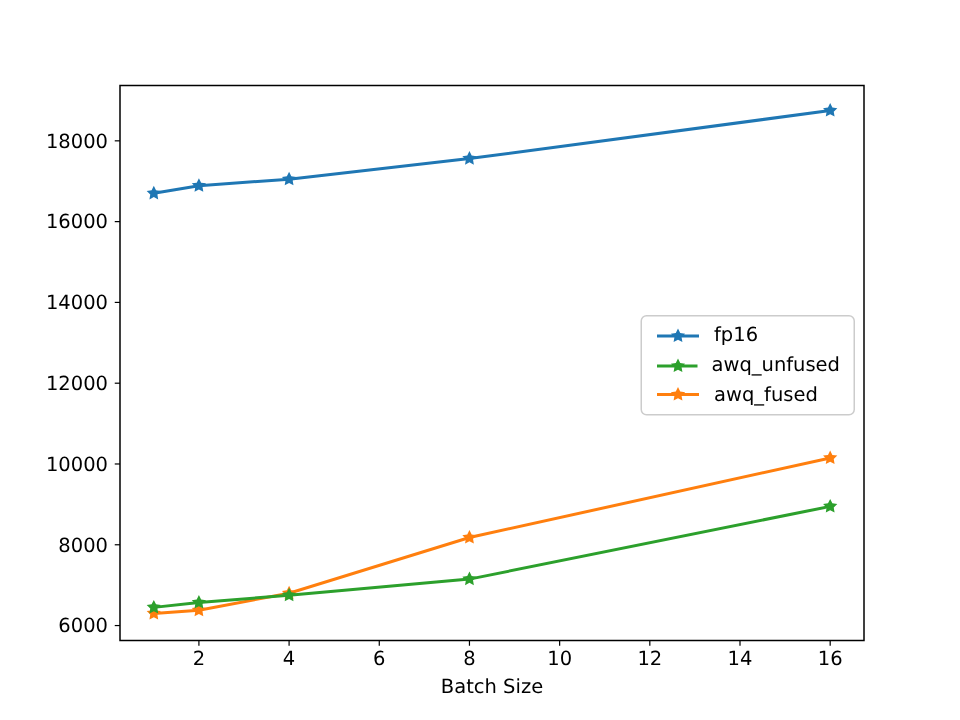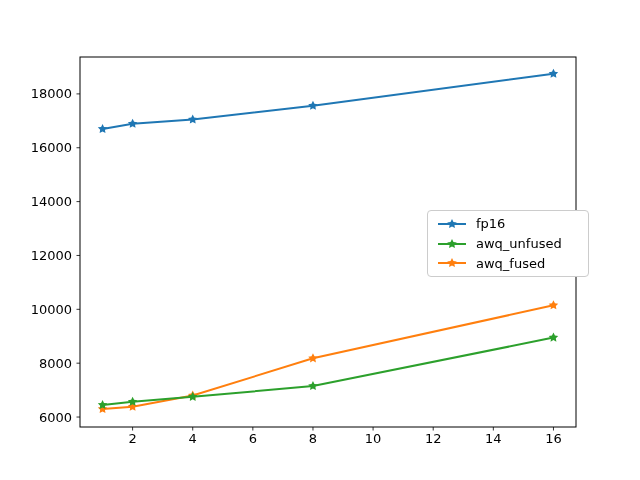--- a/index.html
+++ b/index.html
@@ -47,21 +47,21 @@
   }
   #plot-svg {
     position: absolute;
     left: 0;
     top: 0;
   }
   #legend {
     position: absolute;
     left: 427px;
     top: 210px;
-    width: 162px;
+    width: 143px;
     height: 67px;
     box-sizing: border-box;
     background: #ffffff;
     border: 1px solid #cccccc;
     border-radius: 4px;
     display: flex;
     flex-direction: column;
     justify-content: center;
     padding: 4px 9px;
     gap: 2px;
@@ -145,20 +145,21 @@
         <polyline points="102.55,404.92 132.61,401.69 192.73,396.84 312.97,386.07 553.45,337.60" fill="none" stroke="#2ca02c" stroke-width="2" stroke-linecap="round"></polyline>
         <polygon points="102.55,399.92 104.01,402.90 107.30,403.37 104.92,405.69 105.48,408.96 102.55,407.42 99.61,408.96 100.17,405.69 97.79,403.37 101.08,402.90" fill="#2ca02c"></polygon>
         <polygon points="132.61,396.69 134.08,399.66 137.36,400.14 134.98,402.46 135.54,405.73 132.61,404.19 129.67,405.73 130.23,402.46 127.85,400.14 131.14,399.66" fill="#2ca02c"></polygon>
         <polygon points="192.73,391.84 194.20,394.82 197.48,395.29 195.10,397.61 195.67,400.88 192.73,399.34 189.79,400.88 190.35,397.61 187.97,395.29 191.26,394.82" fill="#2ca02c"></polygon>
         <polygon points="312.97,381.07 314.44,384.05 317.72,384.52 315.35,386.84 315.91,390.11 312.97,388.57 310.03,390.11 310.59,386.84 308.21,384.52 311.50,384.05" fill="#2ca02c"></polygon>
         <polygon points="553.45,332.60 554.92,335.57 558.21,336.05 555.83,338.37 556.39,341.64 553.45,340.10 550.52,341.64 551.08,338.37 548.70,336.05 551.99,335.57" fill="#2ca02c"></polygon>
       </g>
       <rect x="80" y="57" width="496" height="370" fill="none" stroke="#000000" stroke-width="1"></rect>
     </svg>
 
+  <div id="x-axis-label">Batch Size</div>
 
   <div id="legend">
     <div class="legend-row">
       <svg class="legend-sample" width="30" height="14">
           <line x1="1" y1="7" x2="29" y2="7" stroke="#1f77b4" stroke-width="2"></line>
           <polygon points="15.00,2.00 16.47,4.98 19.76,5.45 17.38,7.77 17.94,11.05 15.00,9.50 12.06,11.05 12.62,7.77 10.24,5.45 13.53,4.98" fill="#1f77b4"></polygon>
         </svg>
       <span class="label">fp16</span>
     </div>
     <div class="legend-row">

